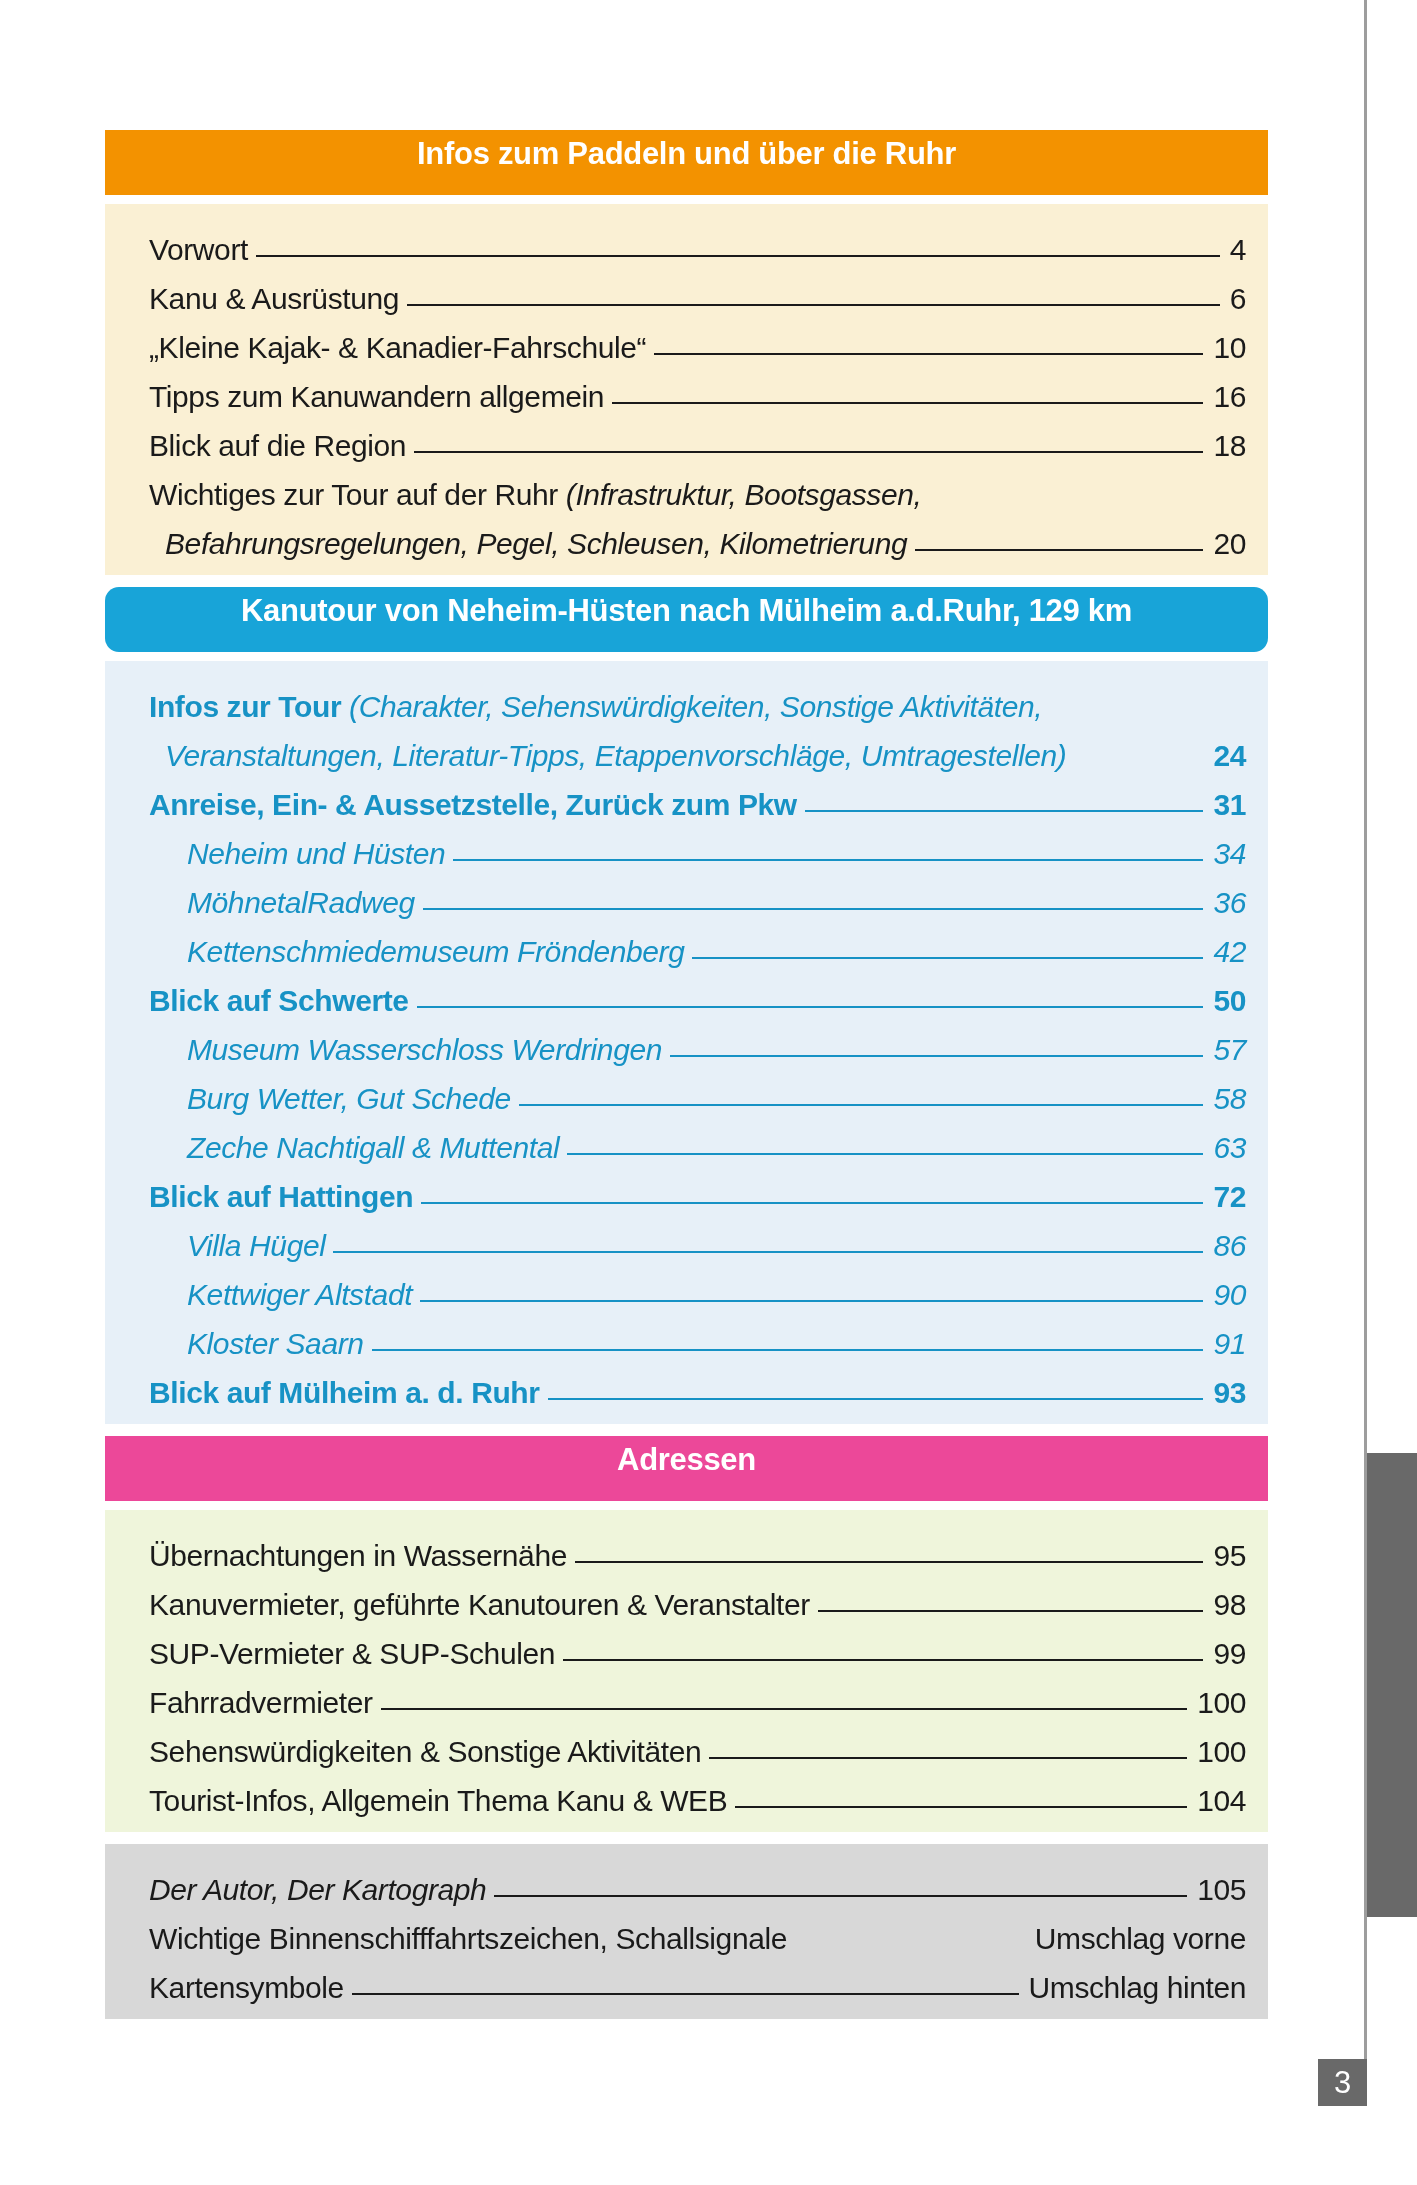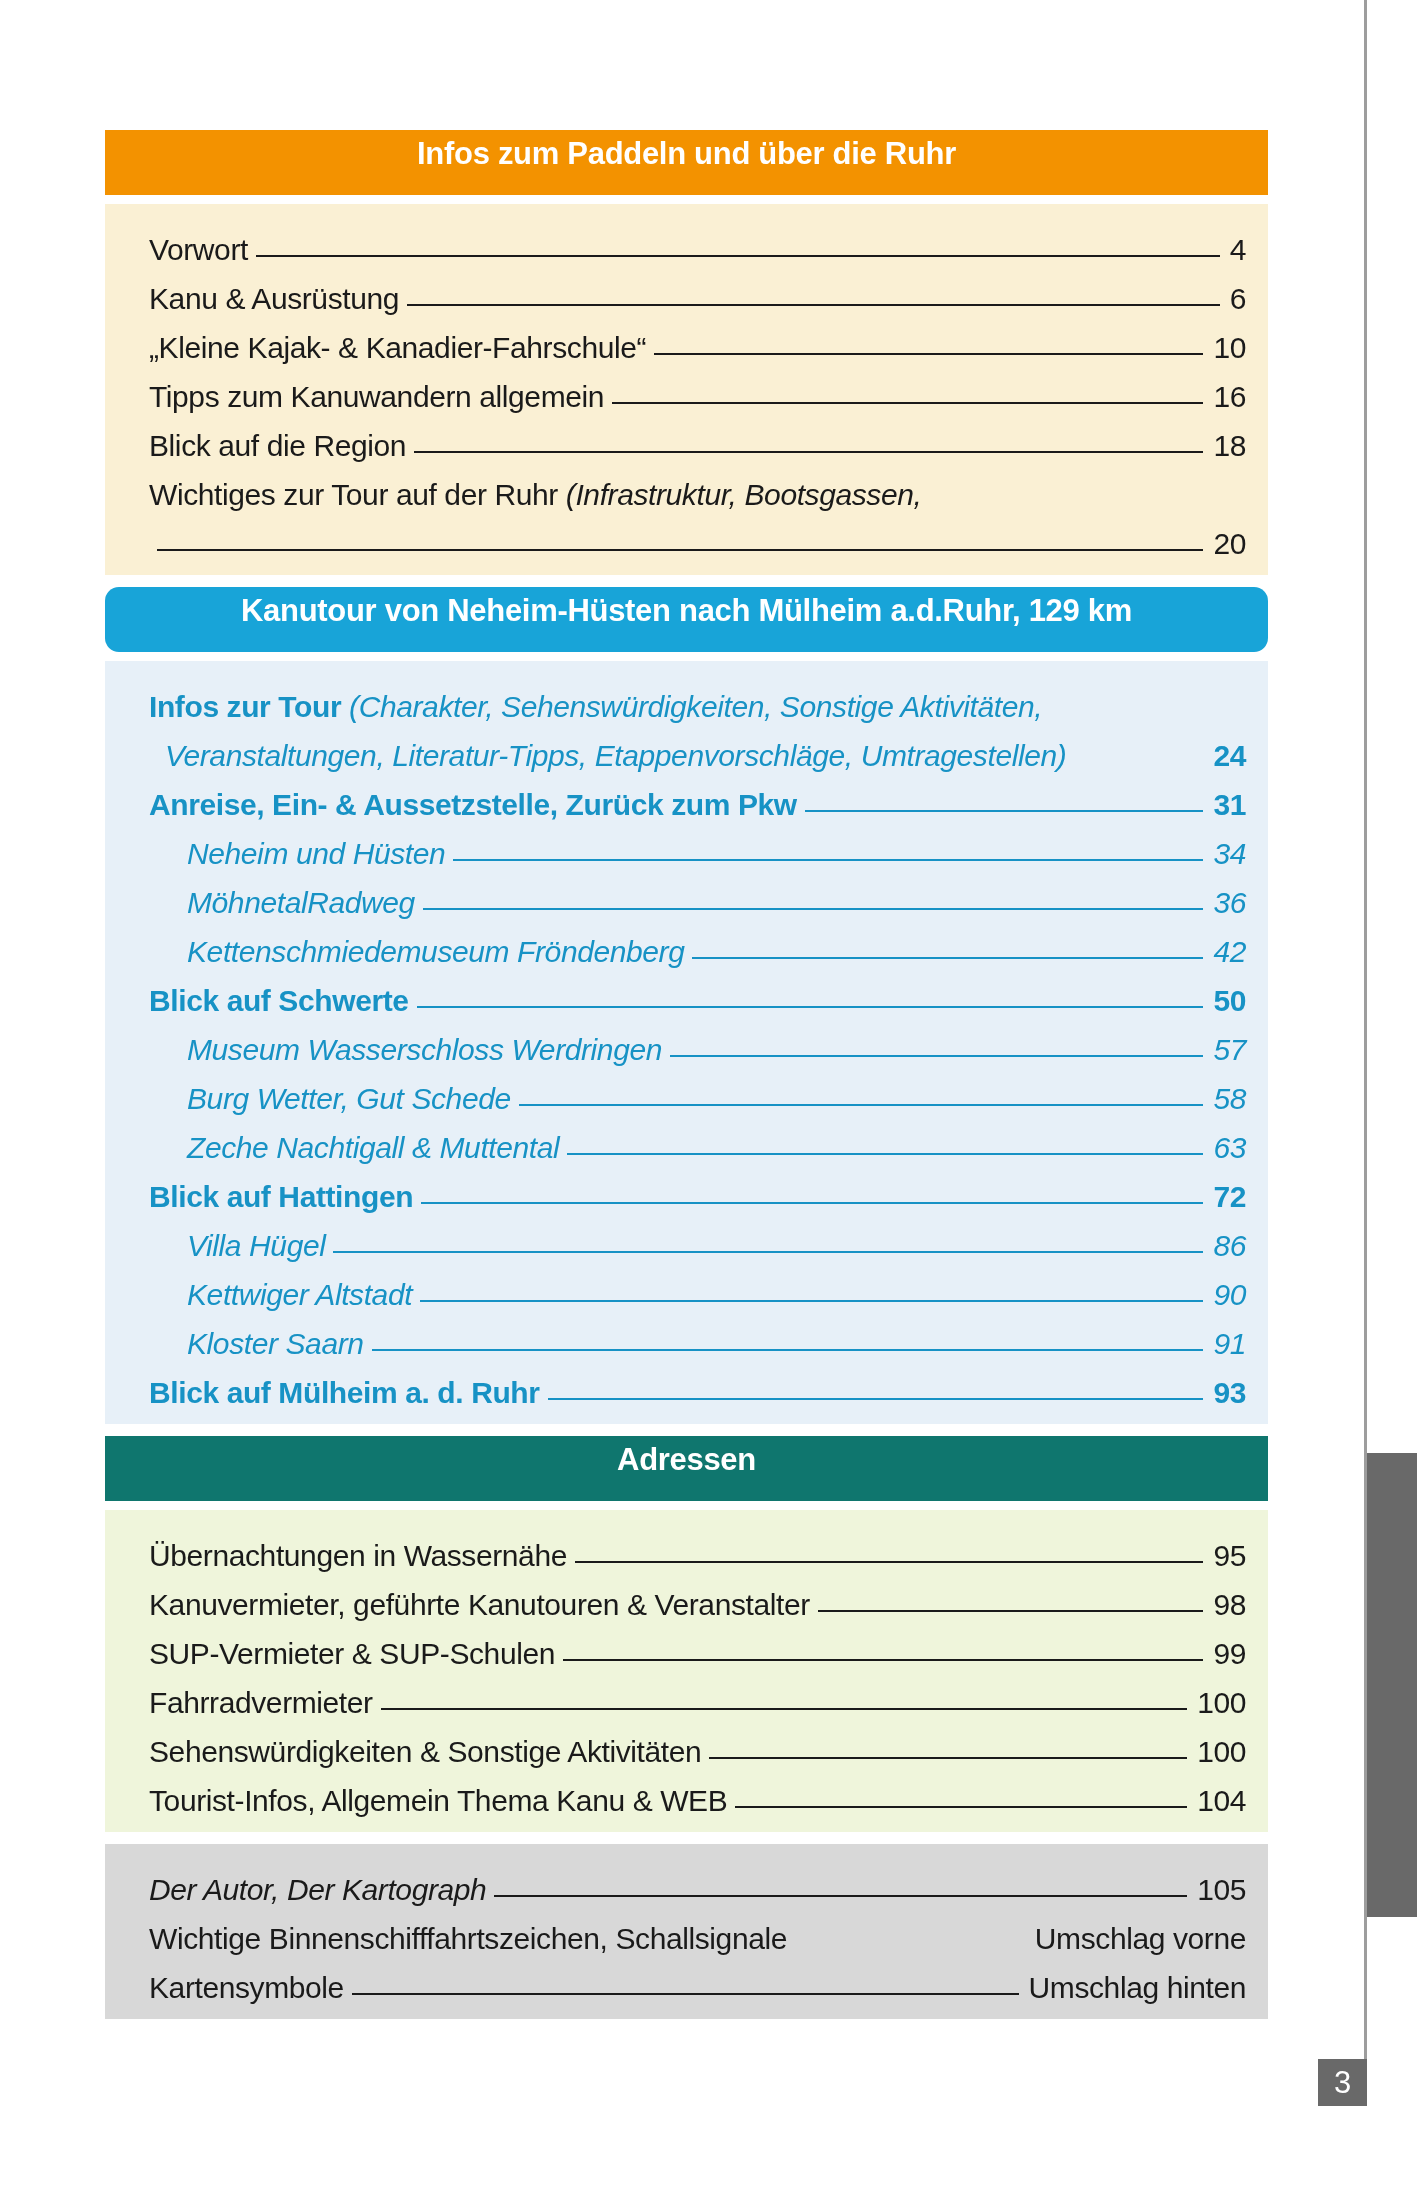--- a/index.html
+++ b/index.html
@@ -67,20 +67,21 @@
         <div class="label" style="display: inline;"><span class="">Blick auf die Region</span></div>
         <div class="leader"></div>
         <div class="num" style="display: inline;">18</div>
       </div>
       <div class="row">
         <div class="label" style="display: inline;"><span class="">Wichtiges zur Tour auf der Ruhr </span><span class="it">(Infrastruktur, Bootsgassen,</span></div>
         <div class="leader hidden-line"></div>
         <div class="num" style="display: inline;"></div>
       </div>
       <div class="row indent1">
+        <div class="label" style="display: inline;"><span class="it">Befahrungsregelungen, Pegel, Schleusen, Kilometrierung</span></div>
         <div class="leader"></div>
         <div class="num" style="display: inline;">20</div>
       </div>
     </div>
     <div class="section-header" style="background: rgb(24, 164, 216); border-radius: 14px;">Kanutour von Neheim-Hüsten nach Mülheim a.d.Ruhr, 129 km</div>
     <div class="section-body" style="background: rgb(231, 240, 248); color: rgb(23, 146, 197);">
       <div class="row">
         <div class="label" style="display: inline;"><span class=" bd">Infos zur Tour </span><span class="it">(Charakter, Sehenswürdigkeiten, Sonstige Aktivitäten,</span></div>
         <div class="leader hidden-line"></div>
         <div class="num" style="display: inline;"></div>
@@ -149,21 +150,21 @@
         <div class="label" style="display: inline;"><span class="">Kloster Saarn</span></div>
         <div class="leader"></div>
         <div class="num" style="display: inline;">91</div>
       </div>
       <div class="row bold">
         <div class="label" style="display: inline;"><span class="">Blick auf Mülheim a. d. Ruhr</span></div>
         <div class="leader"></div>
         <div class="num" style="display: inline;">93</div>
       </div>
     </div>
-    <div class="section-header" style="background: #0f766e;">Adressen</div>
+    <div class="section-header" style="background: #ec4899;">Adressen</div>
     <div class="section-body" style="background: rgb(239, 245, 219); color: rgb(26, 26, 26);">
       <div class="row">
         <div class="label" style="display: inline;"><span class="">Übernachtungen in Wassernähe</span></div>
         <div class="leader"></div>
         <div class="num" style="display: inline;">95</div>
       </div>
       <div class="row">
         <div class="label" style="display: inline;"><span class="">Kanuvermieter, geführte Kanutouren &amp; Veranstalter</span></div>
         <div class="leader"></div>
         <div class="num" style="display: inline;">98</div>

